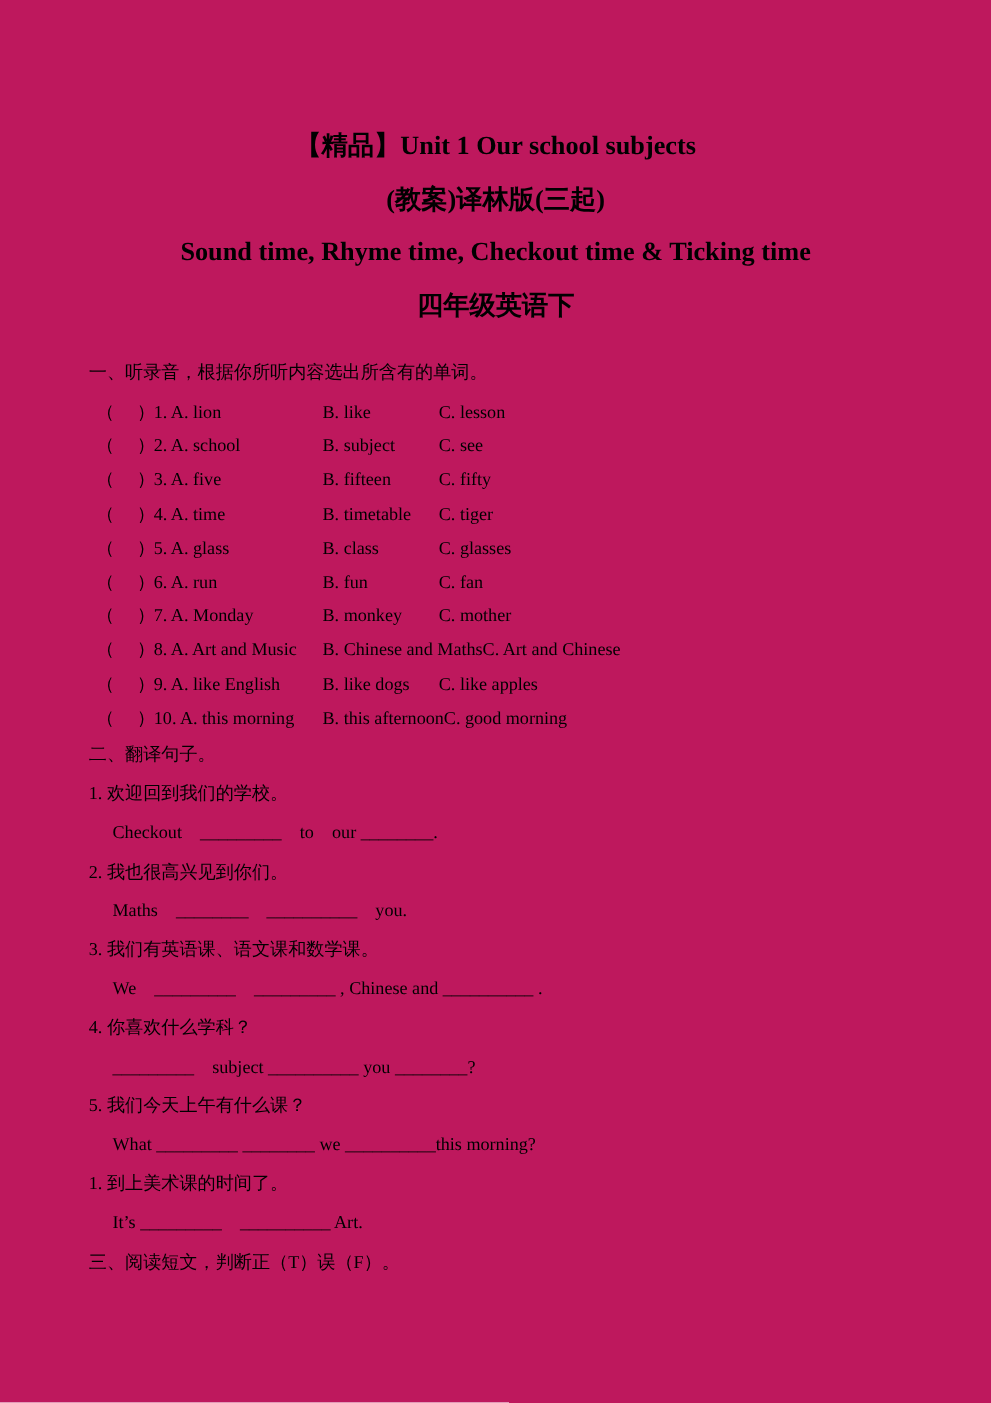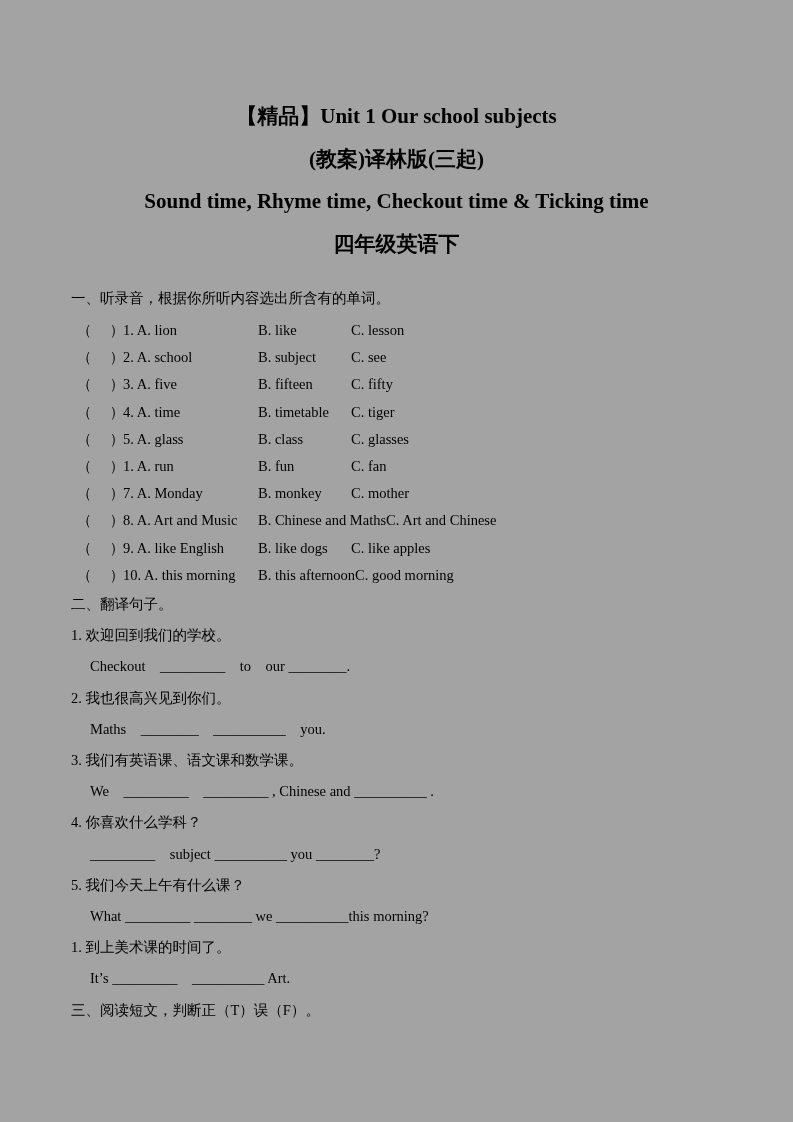--- a/index.html
+++ b/index.html
@@ -1,21 +1,21 @@
 <!DOCTYPE html>
 <html><head>
 <meta charset="utf-8">
 <style>
   html,body { margin:0; padding:0; background:#ffffff; }
   .page {
     position: relative;
     width: 793px;
     height: 1122px;
     margin: 0 auto;
-    background: #a3a3a3;
+    background: #be185d;
     color: #000000;
     font-family: "Liberation Serif", "DejaVu Serif", serif;
     overflow: hidden;
   }
   .title-block {
     padding-top: 95px;
     text-align: center;
     font-weight: bold;
   }
   .title-line {
@@ -99,21 +99,21 @@
 
         <div class="mcq-row">
           <span class="paren">（     ）</span>
           <span class="opt-a">5. A. glass</span>
           <span class="opt-b">B. class</span>
           <span class="opt-c">C. glasses</span>
         </div>
 
         <div class="mcq-row">
           <span class="paren">（     ）</span>
-          <span class="opt-a">1. A. run</span>
+          <span class="opt-a">6. A. run</span>
           <span class="opt-b">B. fun</span>
           <span class="opt-c">C. fan</span>
         </div>
 
         <div class="mcq-row">
           <span class="paren">（     ）</span>
           <span class="opt-a">7. A. Monday</span>
           <span class="opt-b">B. monkey</span>
           <span class="opt-c">C. mother</span>
         </div>

